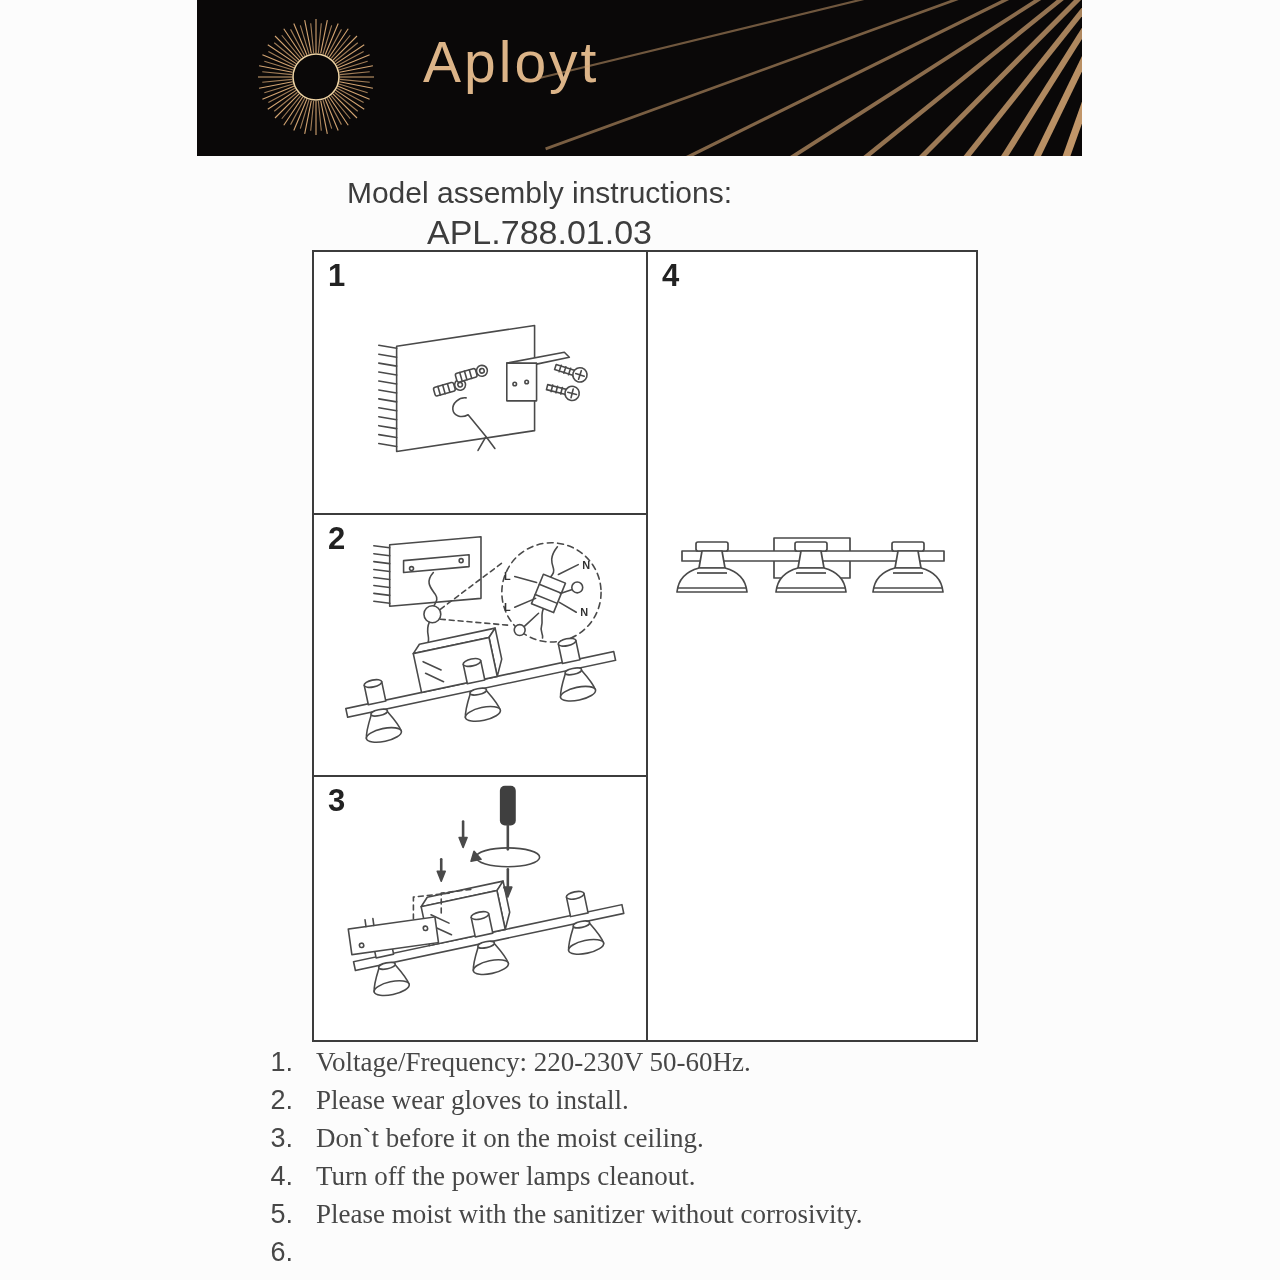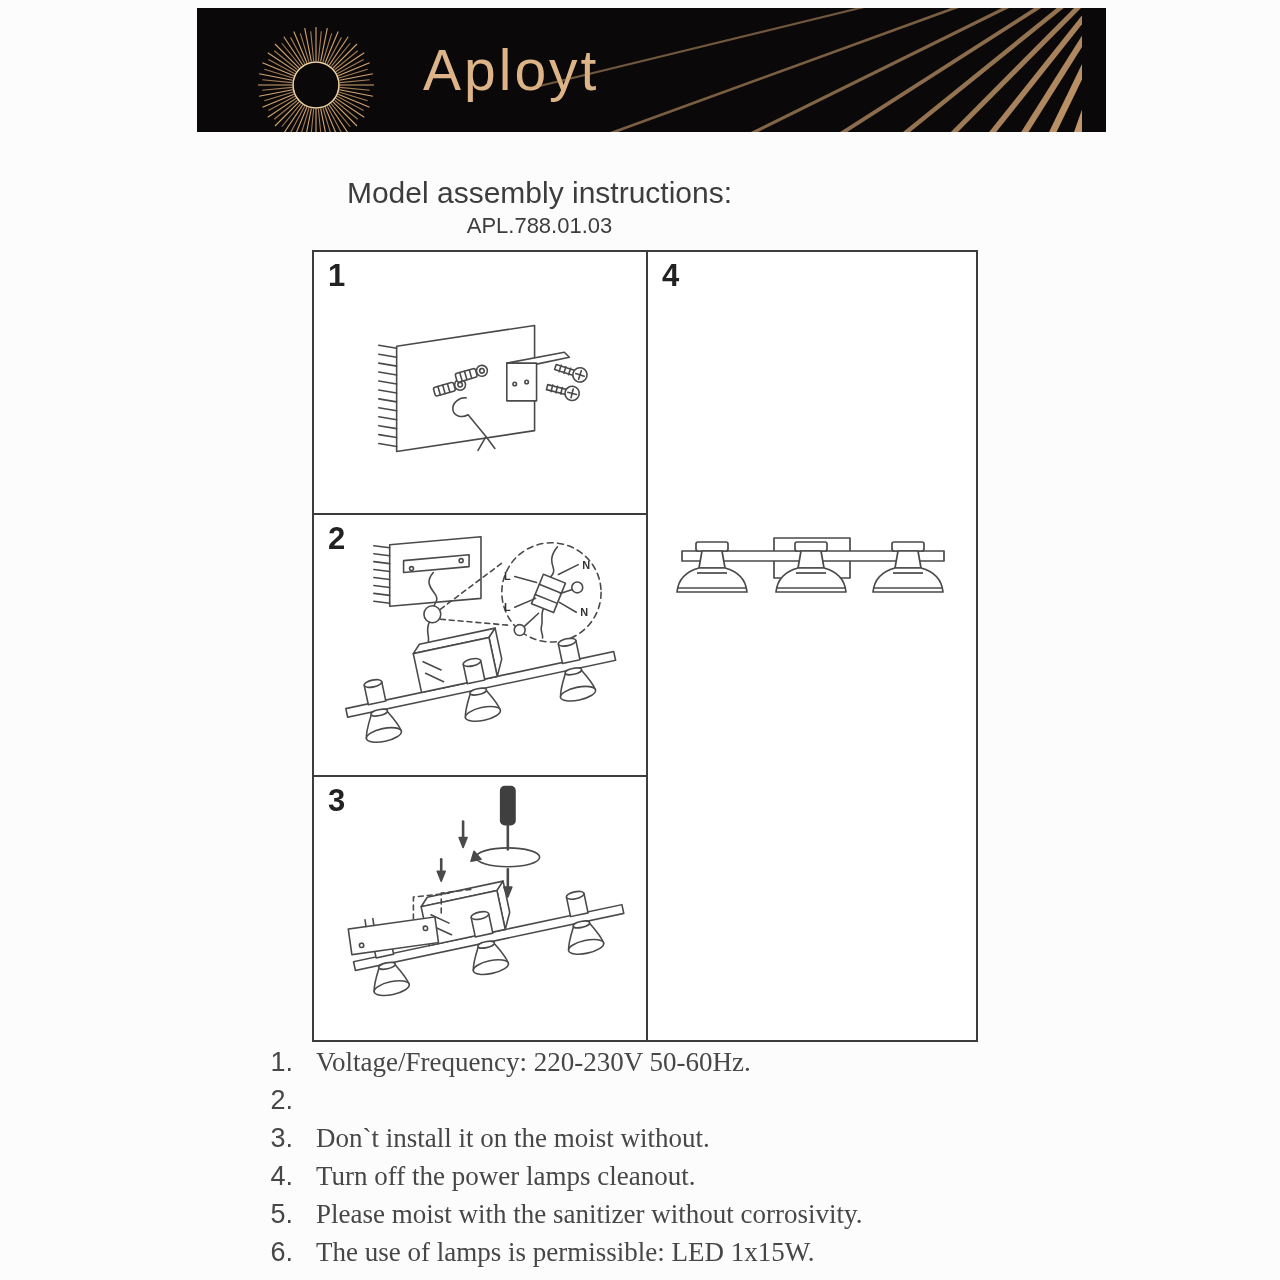--- a/index.html
+++ b/index.html
@@ -1,30 +1,30 @@
 <!DOCTYPE html>
 <html><head>
 <meta charset="utf-8">
 <style>
   html,body{margin:0;padding:0;}
   body{width:1280px;height:1280px;position:relative;background:#fcfcfc;
        font-family:"Liberation Sans",sans-serif;color:#3d3d3d;overflow:hidden;}
 
   
-  .banner{position:absolute;left:197px;top:8px;width:885px;height:124px;
-          background:#0a0808;overflow:hidden;padding-left:24px;}
+  .banner{position:absolute;left:197px;top:0;width:885px;height:156px;
+          background:#0a0808;overflow:hidden;}
   .burst{position:absolute;left:52px;top:10px;width:134px;height:134px;}
   .brand{position:absolute;left:226px;top:34px;font-size:57px;font-weight:300;
          letter-spacing:3px;color:#dcb488;line-height:1;}
   .fan{position:absolute;left:0;top:0;width:885px;height:156px;}
 
   
   .title-wrap{position:absolute;left:0;top:176px;width:1079px;text-align:center;}
   .title-line1{font-size:30px;color:#3d3d3d;}
-  .title-line2{font-size:22px;color:#3d3d3d;margin-top:3px;}
+  .title-line2{font-size:34px;color:#3d3d3d;margin-top:3px;}
 
   
   .grid{position:absolute;left:312px;top:250px;width:666px;height:792px;
         box-sizing:border-box;border:2px solid #3c3c3c;
         display:grid;grid-template-columns:334px 328px;
         grid-template-rows:263px 262px 263px;background:#fff;}
   .cell{position:relative;box-sizing:border-box;}
   .cell-1{border-right:2px solid #3c3c3c;border-bottom:2px solid #3c3c3c;}
   .cell-2{border-right:2px solid #3c3c3c;border-bottom:2px solid #3c3c3c;}
   .cell-3{border-right:2px solid #3c3c3c;}
@@ -348,30 +348,30 @@
 
 </div>
 
 <div class="notes">
   <div class="note">
       <span class="nnum">1.</span>
       <span class="ntext">Voltage/Frequency: 220-230V 50-60Hz.</span>
     </div>
   <div class="note">
       <span class="nnum">2.</span>
+      <span class="ntext">Please wear gloves to install.</span>
     </div>
   <div class="note">
       <span class="nnum">3.</span>
-      <span class="ntext">Don`t install it on the moist without.</span>
+      <span class="ntext">Don`t before it on the moist ceiling.</span>
     </div>
   <div class="note">
       <span class="nnum">4.</span>
       <span class="ntext">Turn off the power lamps cleanout.</span>
     </div>
   <div class="note">
       <span class="nnum">5.</span>
       <span class="ntext">Please moist with the sanitizer without corrosivity.</span>
     </div>
   <div class="note">
       <span class="nnum">6.</span>
-      <span class="ntext">The use of lamps is permissible: LED 1x15W.</span>
     </div>
 </div>
 
 </body></html>

